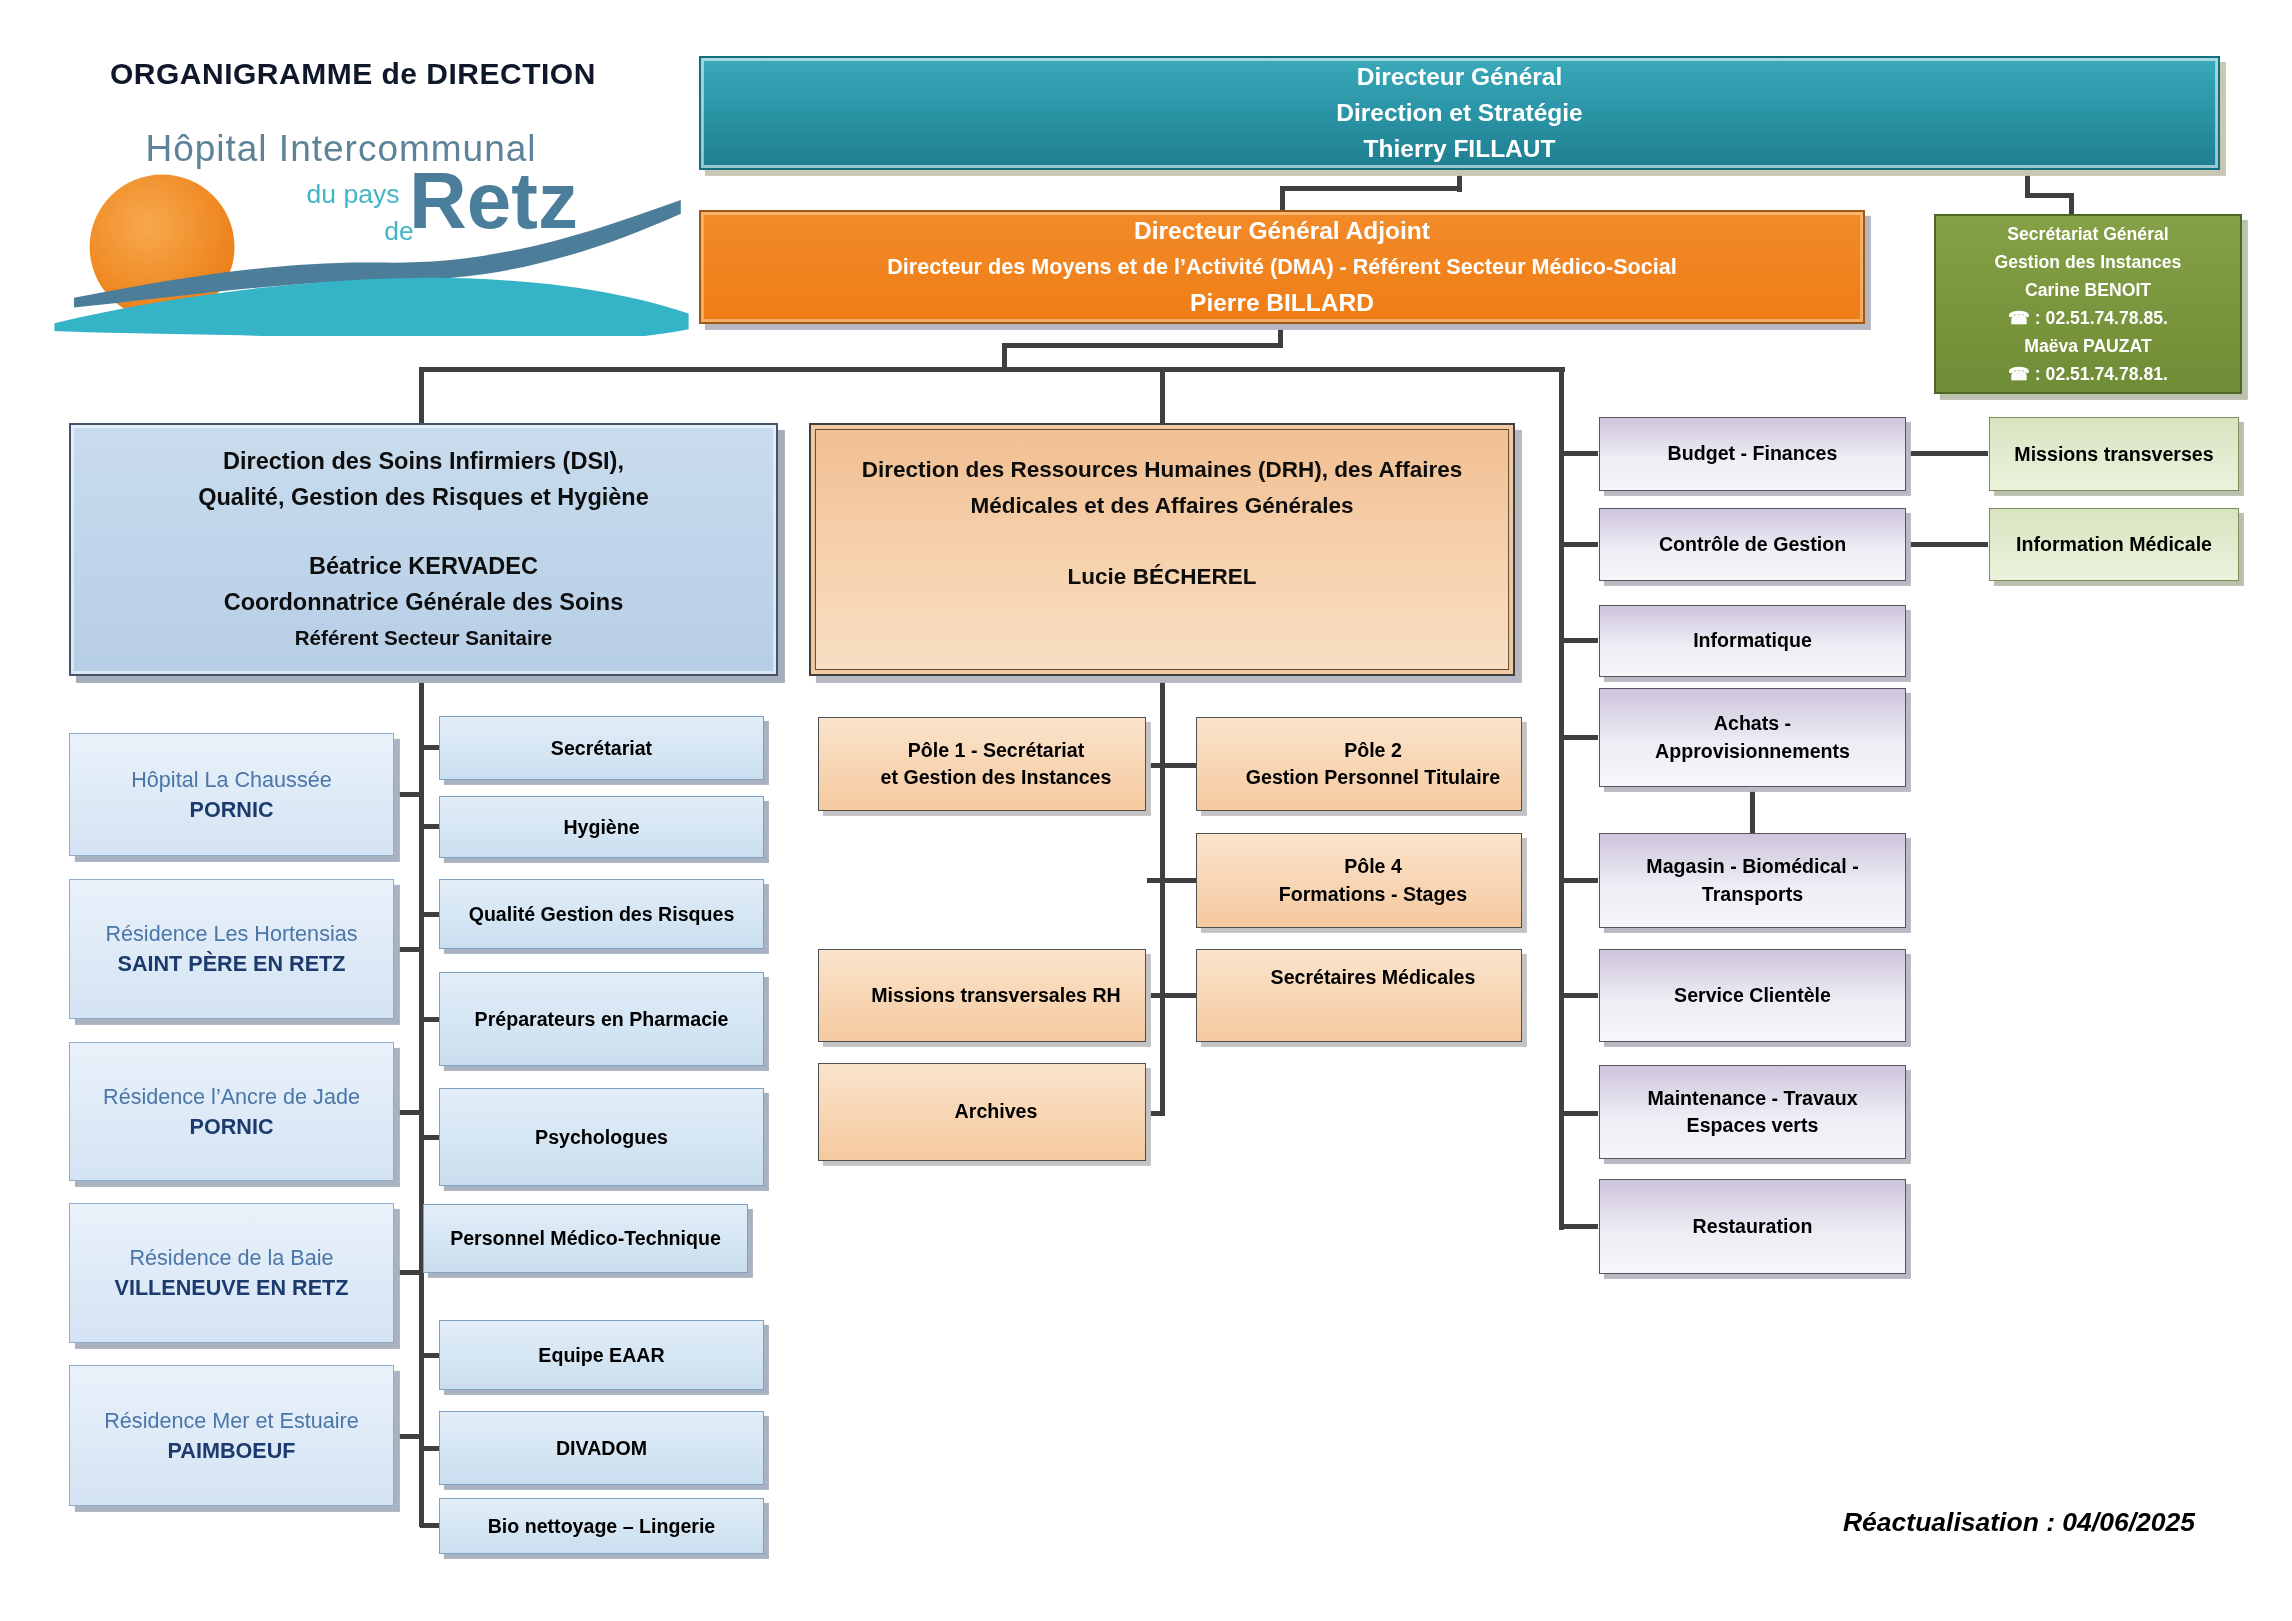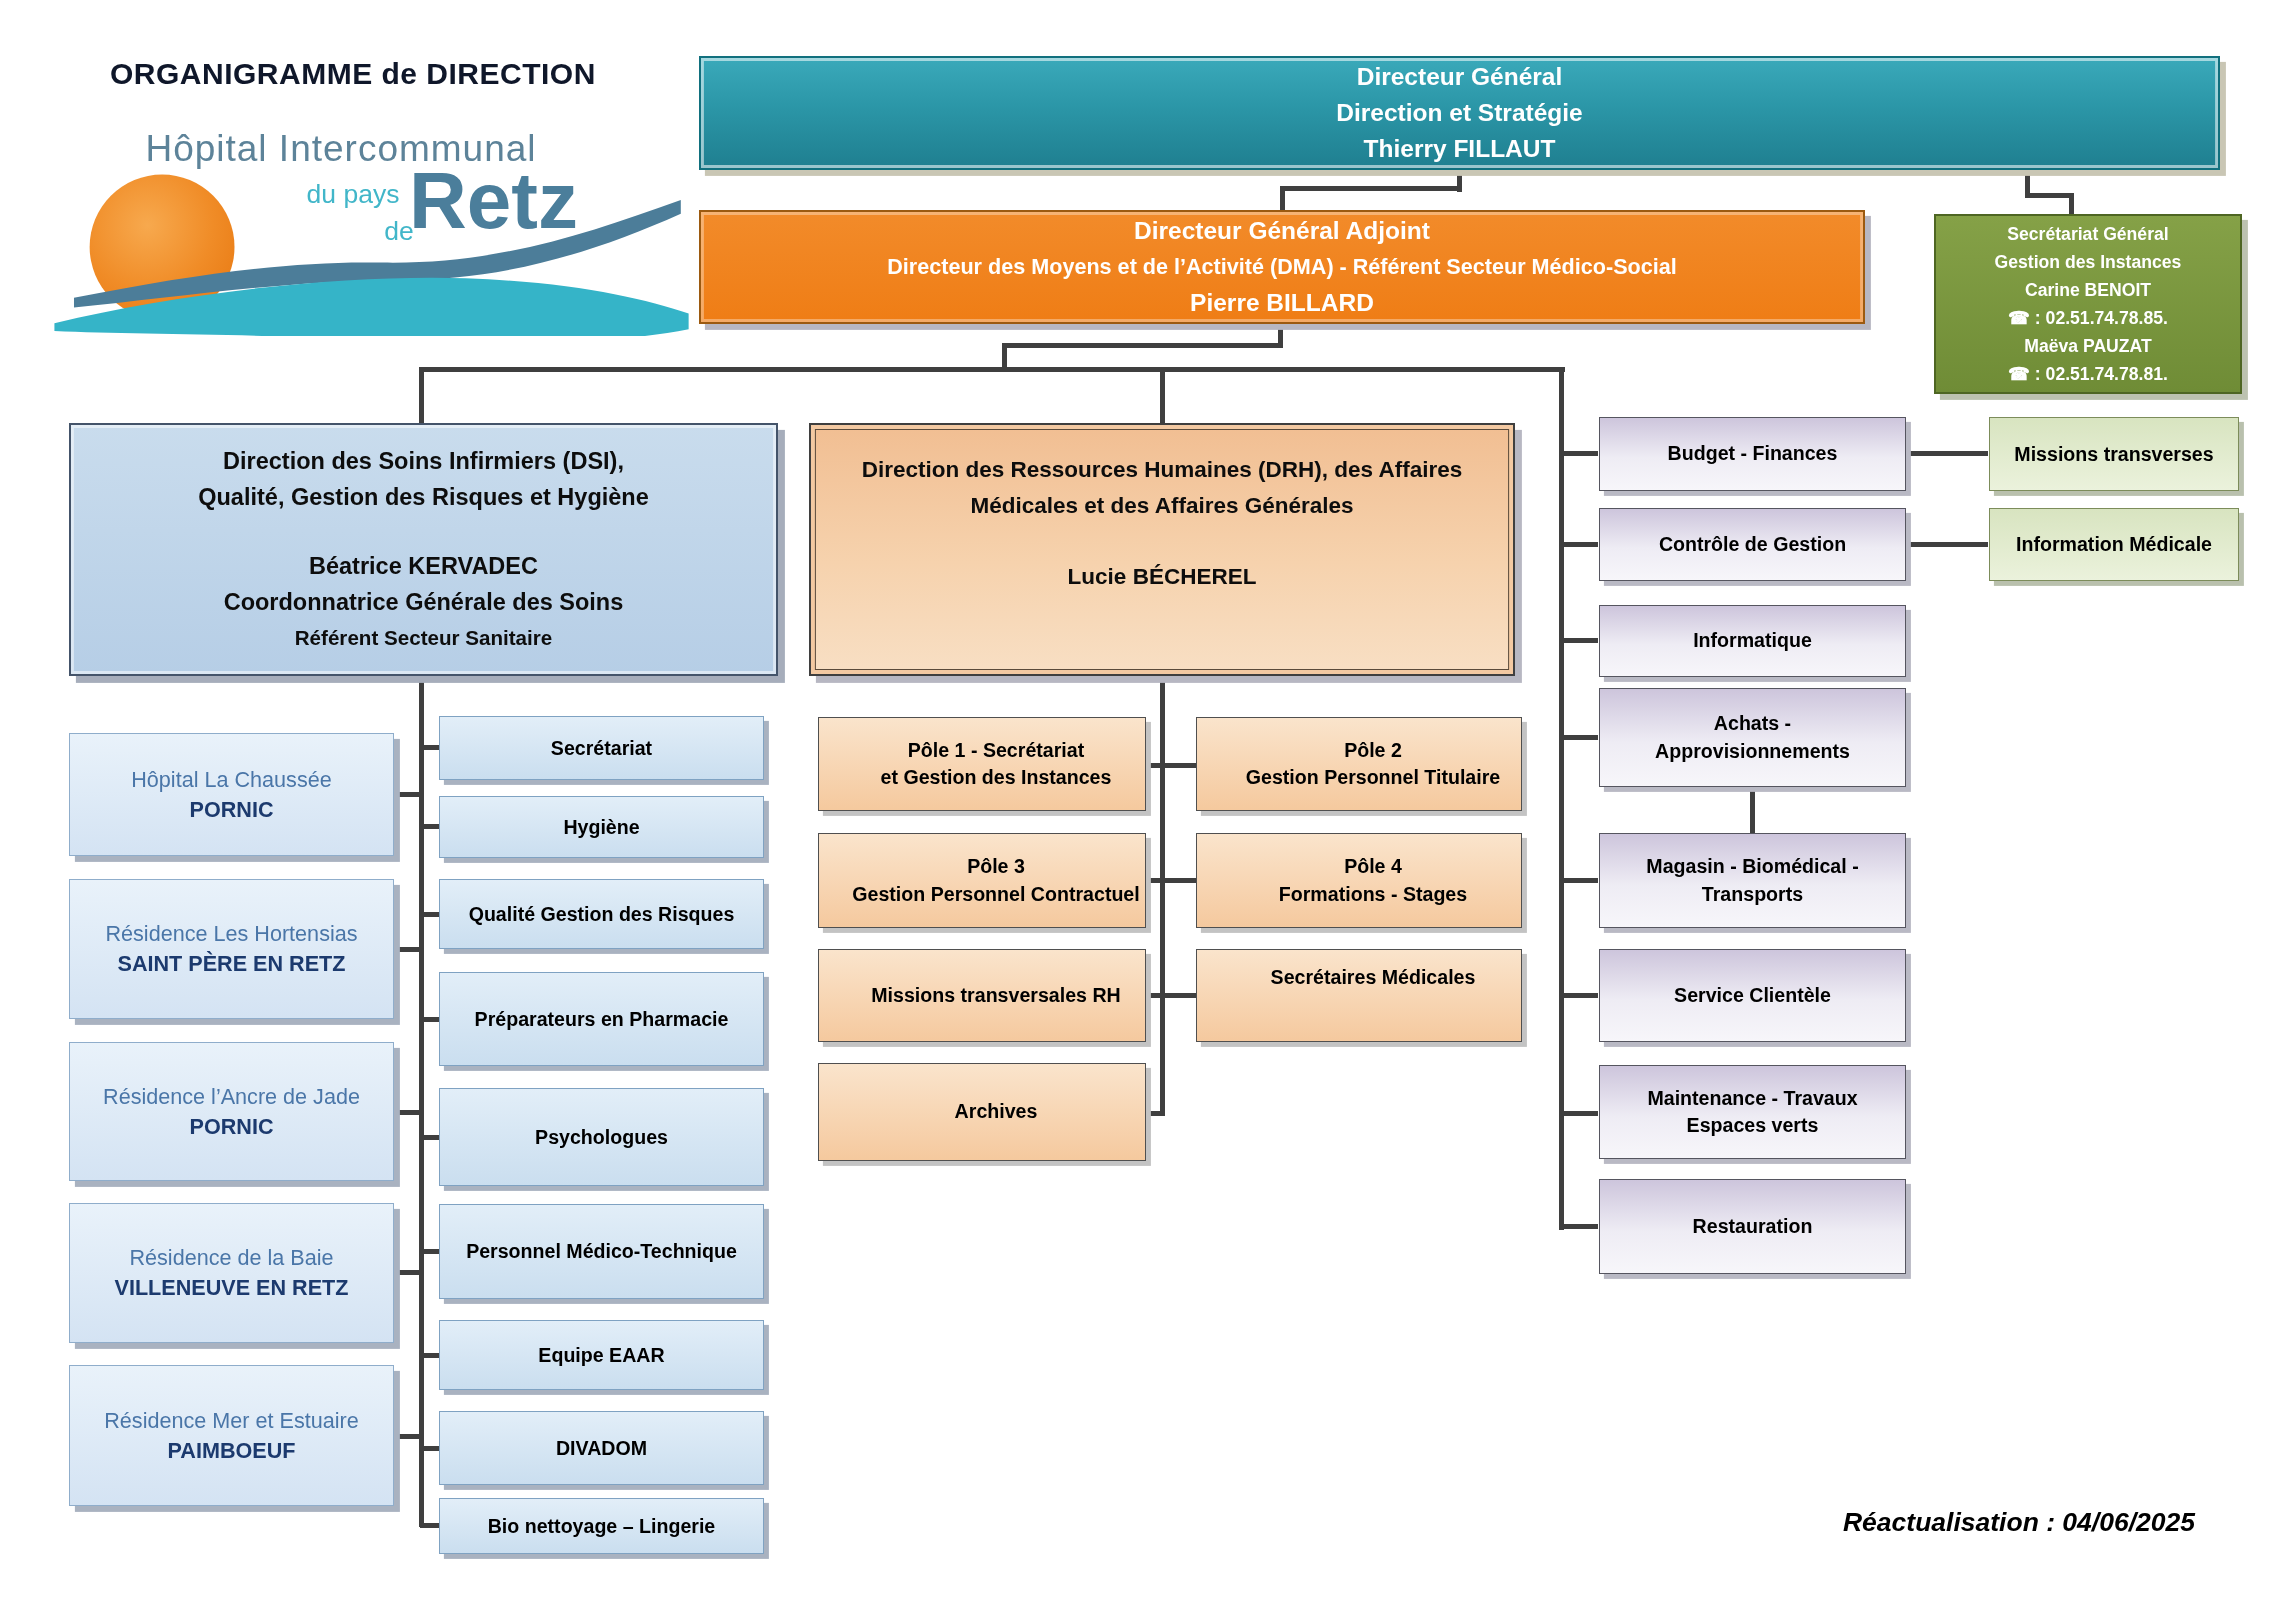--- a/index.html
+++ b/index.html
@@ -188,29 +188,27 @@
   <div class="box fac" style="left:69px;top:1365px;width:325px;height:141px;">
     <div class="nm">Résidence Mer et Estuaire</div>
     <div class="ct">PAIMBOEUF</div>
   </div>
 
   <div class="box unitb" style="left:439px;top:716px;width:325px;height:64px;">Secrétariat</div>
   <div class="box unitb" style="left:439px;top:796px;width:325px;height:62px;">Hygiène</div>
   <div class="box unitb" style="left:439px;top:879px;width:325px;height:70px;">Qualité Gestion des Risques</div>
   <div class="box unitb" style="left:439px;top:972px;width:325px;height:94px;">Préparateurs en Pharmacie</div>
   <div class="box unitb" style="left:439px;top:1088px;width:325px;height:98px;">Psychologues</div>
-  <div class="box unitb" style="left:439px;top:1204px;width:325px;height:95px;text-align:center;">Personnel Médico-Technique</div>
+  <div class="box unitb" style="left:423px;top:1204px;width:325px;height:69px;text-align:center;">Personnel Médico-Technique</div>
   <div class="box unitb" style="left:439px;top:1320px;width:325px;height:70px;">Equipe EAAR</div>
   <div class="box unitb" style="left:439px;top:1411px;width:325px;height:74px;">DIVADOM</div>
   <div class="box unitb" style="left:439px;top:1498px;width:325px;height:56px;">Bio nettoyage – Lingerie</div>
 
   <div class="box pole ml" style="left:818px;top:717px;width:328px;height:94px;">Pôle 1 - Secrétariat
 et Gestion des Instances</div>
-  <div class="box pole ml" style="left:818px;top:833px;width:328px;height:95px;">Pôle 3
-Gestion Personnel Contractuel</div>
   <div class="box pole ml" style="left:818px;top:949px;width:328px;height:93px;">Missions transversales RH</div>
   <div class="box pole ml" style="left:818px;top:1063px;width:328px;height:98px;">Archives</div>
 
   <div class="box pole ml" style="left:1196px;top:717px;width:326px;height:94px;">Pôle 2
 Gestion Personnel Titulaire</div>
   <div class="box pole ml" style="left:1196px;top:833px;width:326px;height:95px;">Pôle 4
 Formations - Stages</div>
   <div class="box pole ml" style="left:1196px;top:949px;width:326px;height:93px;justify-content:flex-start;padding-top:13.7px;">Secrétaires Médicales</div>
 
   <div class="box dma ml" style="left:1599px;top:417px;width:307px;height:74px;">Budget - Finances</div>

